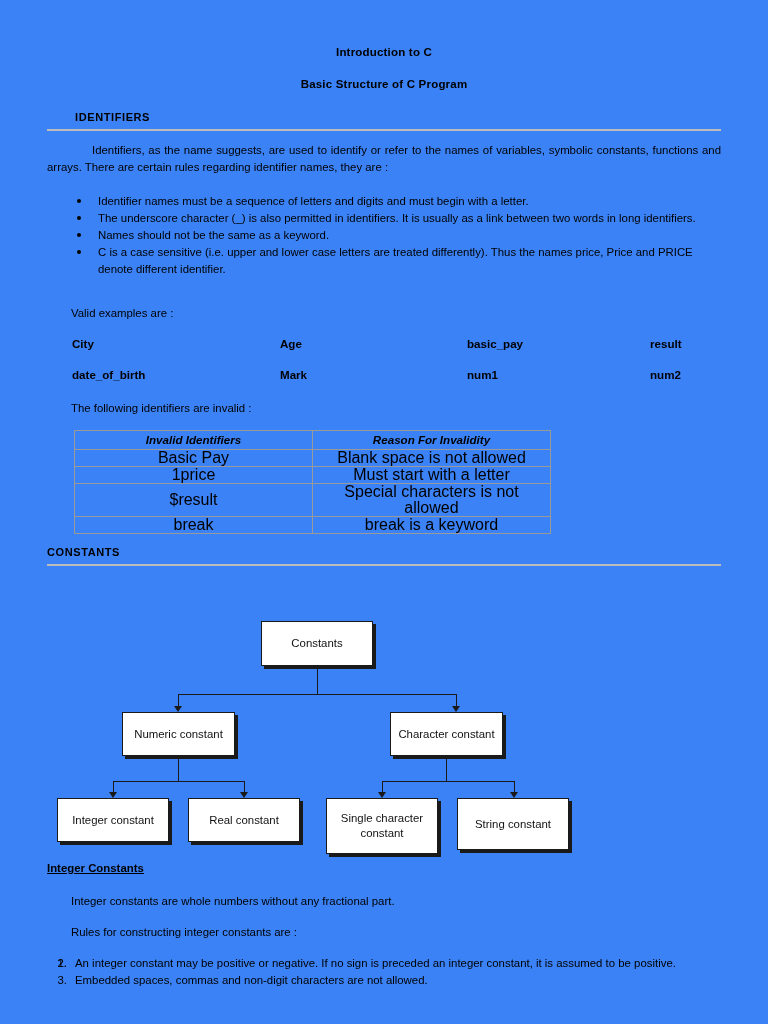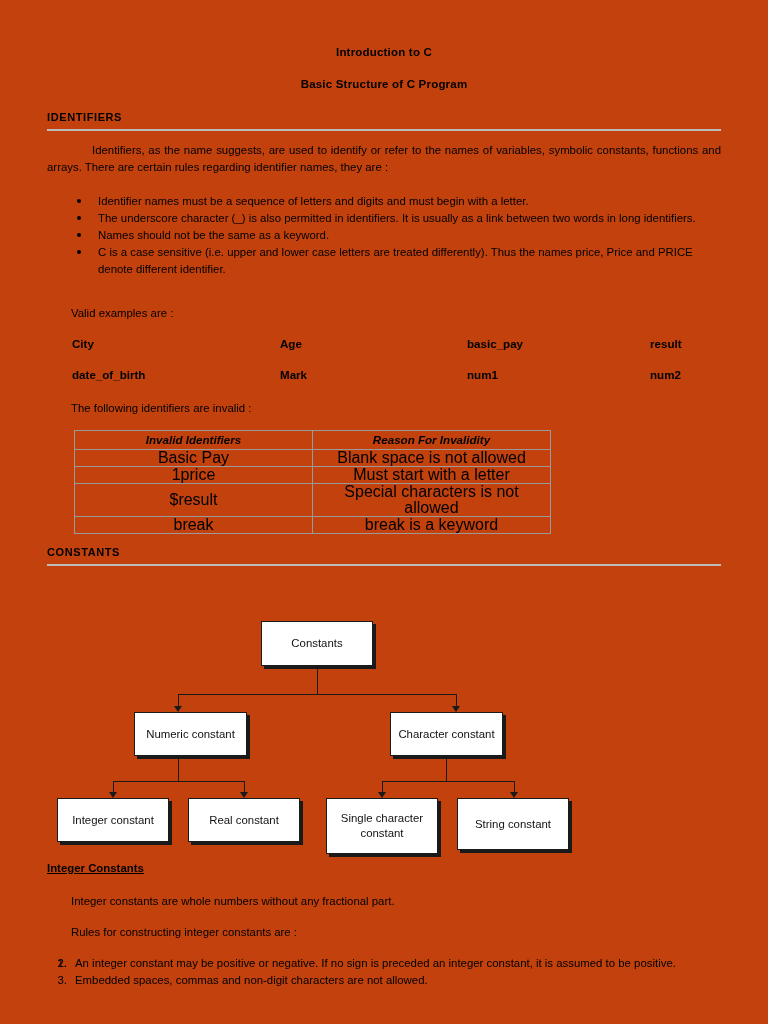--- a/index.html
+++ b/index.html
@@ -8,21 +8,21 @@
     background: #ffffff;
   }
   body {
     font-family: "Liberation Sans", sans-serif;
     color: #000000;
   }
   .page {
     position: relative;
     width: 768px;
     height: 1024px;
-    background: #c2410c;
+    background: #3b82f6;
     overflow: hidden;
   }
 
   
   .doc-title {
     text-align: center;
     font-weight: bold;
     font-size: 11.5px;
     letter-spacing: .2px;
   }
@@ -202,21 +202,21 @@
   }
 </style>
 </head>
 <body>
 
 <div class="page">
 
   <div class="doc-title title-1">Introduction to C</div>
   <div class="doc-title title-2">Basic Structure of C Program</div>
 
-  <div class="section-head" style="top:111px;">IDENTIFIERS</div>
+  <div class="section-head" style="top:111px;margin-left:28px;">IDENTIFIERS</div>
   <div class="section-rule" style="top:129px;"></div>
 
   <div class="para indent" style="top:142px;">Identifiers, as the name suggests, are used to identify or refer to the names of variables, symbolic constants, functions and arrays. There are certain rules regarding identifier names, they are :</div>
 
   <ul class="bullets" style="top:193px;">
     <li><span class="dot"></span><span>Identifier names must be a sequence of letters and digits and must begin with a letter.</span></li>
     <li><span class="dot"></span><span>The underscore character (_) is also permitted in identifiers. It is usually as a link between two words in long identifiers.</span></li>
     <li><span class="dot"></span><span>Names should not be the same as a keyword.</span></li>
     <li><span class="dot"></span><span>C is a case sensitive (i.e. upper and lower case letters are treated differently). Thus the names price, Price and PRICE denote different identifier.</span></li>
   </ul>
@@ -279,21 +279,21 @@
 
     <div class="node" style="left:261px; top:9px; width:112px; height:45px;">Constants</div>
 
     <div class="conn v" style="left:317px; top:54px; height:28px;"></div>
     <div class="conn h" style="left:178px; top:82px; width:278px;"></div>
     <div class="conn v" style="left:178px; top:82px; height:14px;"></div>
     <div class="conn v" style="left:456px; top:82px; height:14px;"></div>
     <div class="arrow" style="left:174px; top:94px;"></div>
     <div class="arrow" style="left:452px; top:94px;"></div>
 
-    <div class="node" style="left:122px; top:100px; width:113px; height:44px;margin-left:12px;">Numeric constant</div>
+    <div class="node" style="left:122px; top:100px; width:113px; height:44px;">Numeric constant</div>
     <div class="node" style="left:390px; top:100px; width:113px; height:44px;">Character constant</div>
 
     <div class="conn v" style="left:178px; top:144px; height:25px;"></div>
     <div class="conn h" style="left:113px; top:169px; width:131px;"></div>
     <div class="conn v" style="left:113px; top:169px; height:13px;"></div>
     <div class="conn v" style="left:244px; top:169px; height:13px;"></div>
     <div class="arrow" style="left:109px; top:180px;"></div>
     <div class="arrow" style="left:240px; top:180px;"></div>
 
     <div class="conn v" style="left:446px; top:144px; height:25px;"></div>

